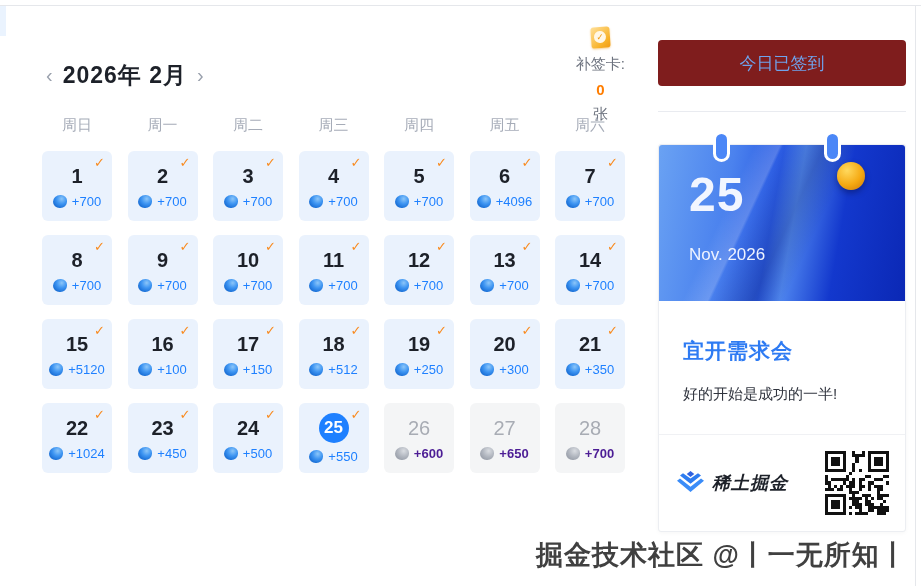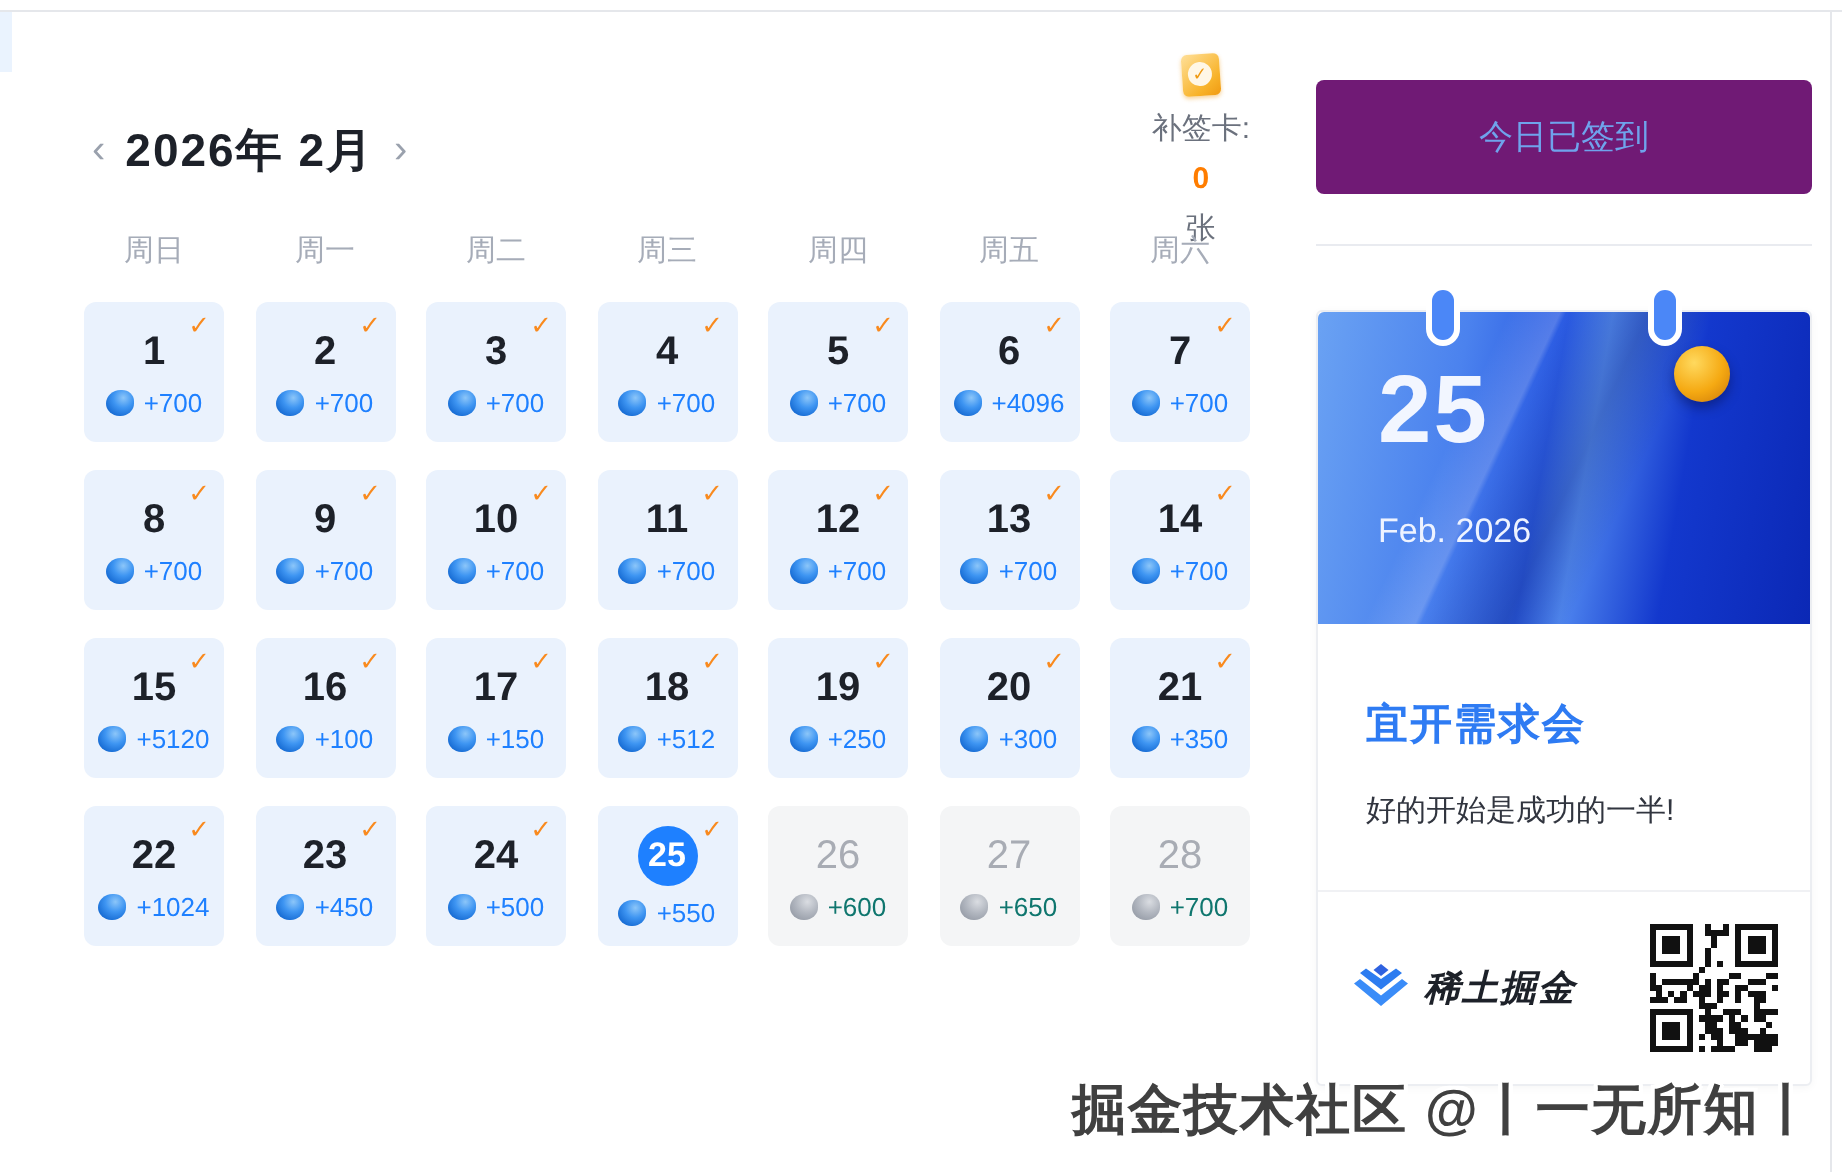--- a/index.html
+++ b/index.html
@@ -40,28 +40,28 @@
   .day-grid { display:grid; grid-template-columns:repeat(7,70px); justify-content:space-between; row-gap:14px; margin-top:16px; }
   .cell { position:relative; height:70px; border-radius:6px; background:#eaf2fd; display:flex; flex-direction:column;
           align-items:center; justify-content:center; gap:6px; cursor:pointer; }
   .cell.future { background:#f4f5f6; }
   .dnum { font-size:20px; font-weight:600; color:#1d2129; line-height:24px; }
   .cell.future .dnum { color:#a8acb4; font-weight:500; }
   .dnum.today { width:30px; height:30px; border-radius:50%; background:#1e80ff; color:#fff; font-size:17px;
                 display:flex; align-items:center; justify-content:center; line-height:30px; }
   .check-icon { position:absolute; top:4px; right:7px; color:#f98a1e; font-size:13px; font-weight:700; }
   .amt { display:flex; align-items:center; gap:5px; font-size:13px; color:#1e80ff; }
-  .cell.future .amt { color:#0f766e; }
+  .cell.future .amt { color:#4c1d95;font-weight:bold; }
   .ore { width:14px; height:13px; border-radius:55% 45% 50% 50%;
          background:radial-gradient(circle at 62% 30%, #8cc6f9 0%, #3e95f2 40%, #1a6fd6 75%, #115bb8 100%); }
   .cell.future .ore { background:radial-gradient(circle at 62% 30%, #dadde2 0%, #b2b7c0 45%, #949aa5 85%); }
 
   
   .side { position:absolute; left:658px; top:40px; width:248px; }
-  .signed-btn { width:100%; height:57px; border:none; border-radius:4px; background:#701a75; color:#6fa3ec;
+  .signed-btn { width:100%; height:46px; border:none; border-radius:4px; background:#7f1d1d; color:#6fa3ec;
                 font-size:17px; font-family:inherit; cursor:pointer; }
   .side-divider { margin-top:25px; height:1px; background:#e9ebf0; }
 
   .share-card { position:relative; margin-top:32px; background:#fff; border:1px solid #eceef2;
                 box-shadow:0 1px 4px rgba(0,0,0,.04); border-radius:3px; }
   .clip { position:absolute; top:-11px; width:11px; height:25px; border-radius:6px; background:#4b87f7;
           box-shadow:0 0 0 3px #fff; z-index:3; }
   .clip-1 { left:57px; } .clip-2 { left:168px; }
   .card-img { position:relative; height:156px; overflow:hidden; border-radius:3px 3px 0 0;
       background:linear-gradient(100deg,#6aa2f3 0%,#4b82ee 28%,#2a5ae2 46%,#4f86ef 54%,#1338cd 72%,#0b28b5 100%); }
@@ -345,21 +345,21 @@
 
 <div class="side">
   <button class="signed-btn">今日已签到</button>
   <div class="side-divider"></div>
 
   <div class="share-card">
     <div class="clip clip-1"></div>
     <div class="clip clip-2"></div>
     <div class="card-img">
       <div class="big-day">25</div>
-      <div class="month-year">Feb. 2026</div>
+      <div class="month-year">Nov. 2026</div>
       <div class="ball"></div>
     </div>
     <div class="card-body">
       <div class="suggest">宜开需求会</div>
       <div class="quote">好的开始是成功的一半!</div>
     </div>
     <div class="card-footer">
       <div>
         <div class="brand-row">
           <svg width="27" height="24" viewBox="0 0 36 32">

